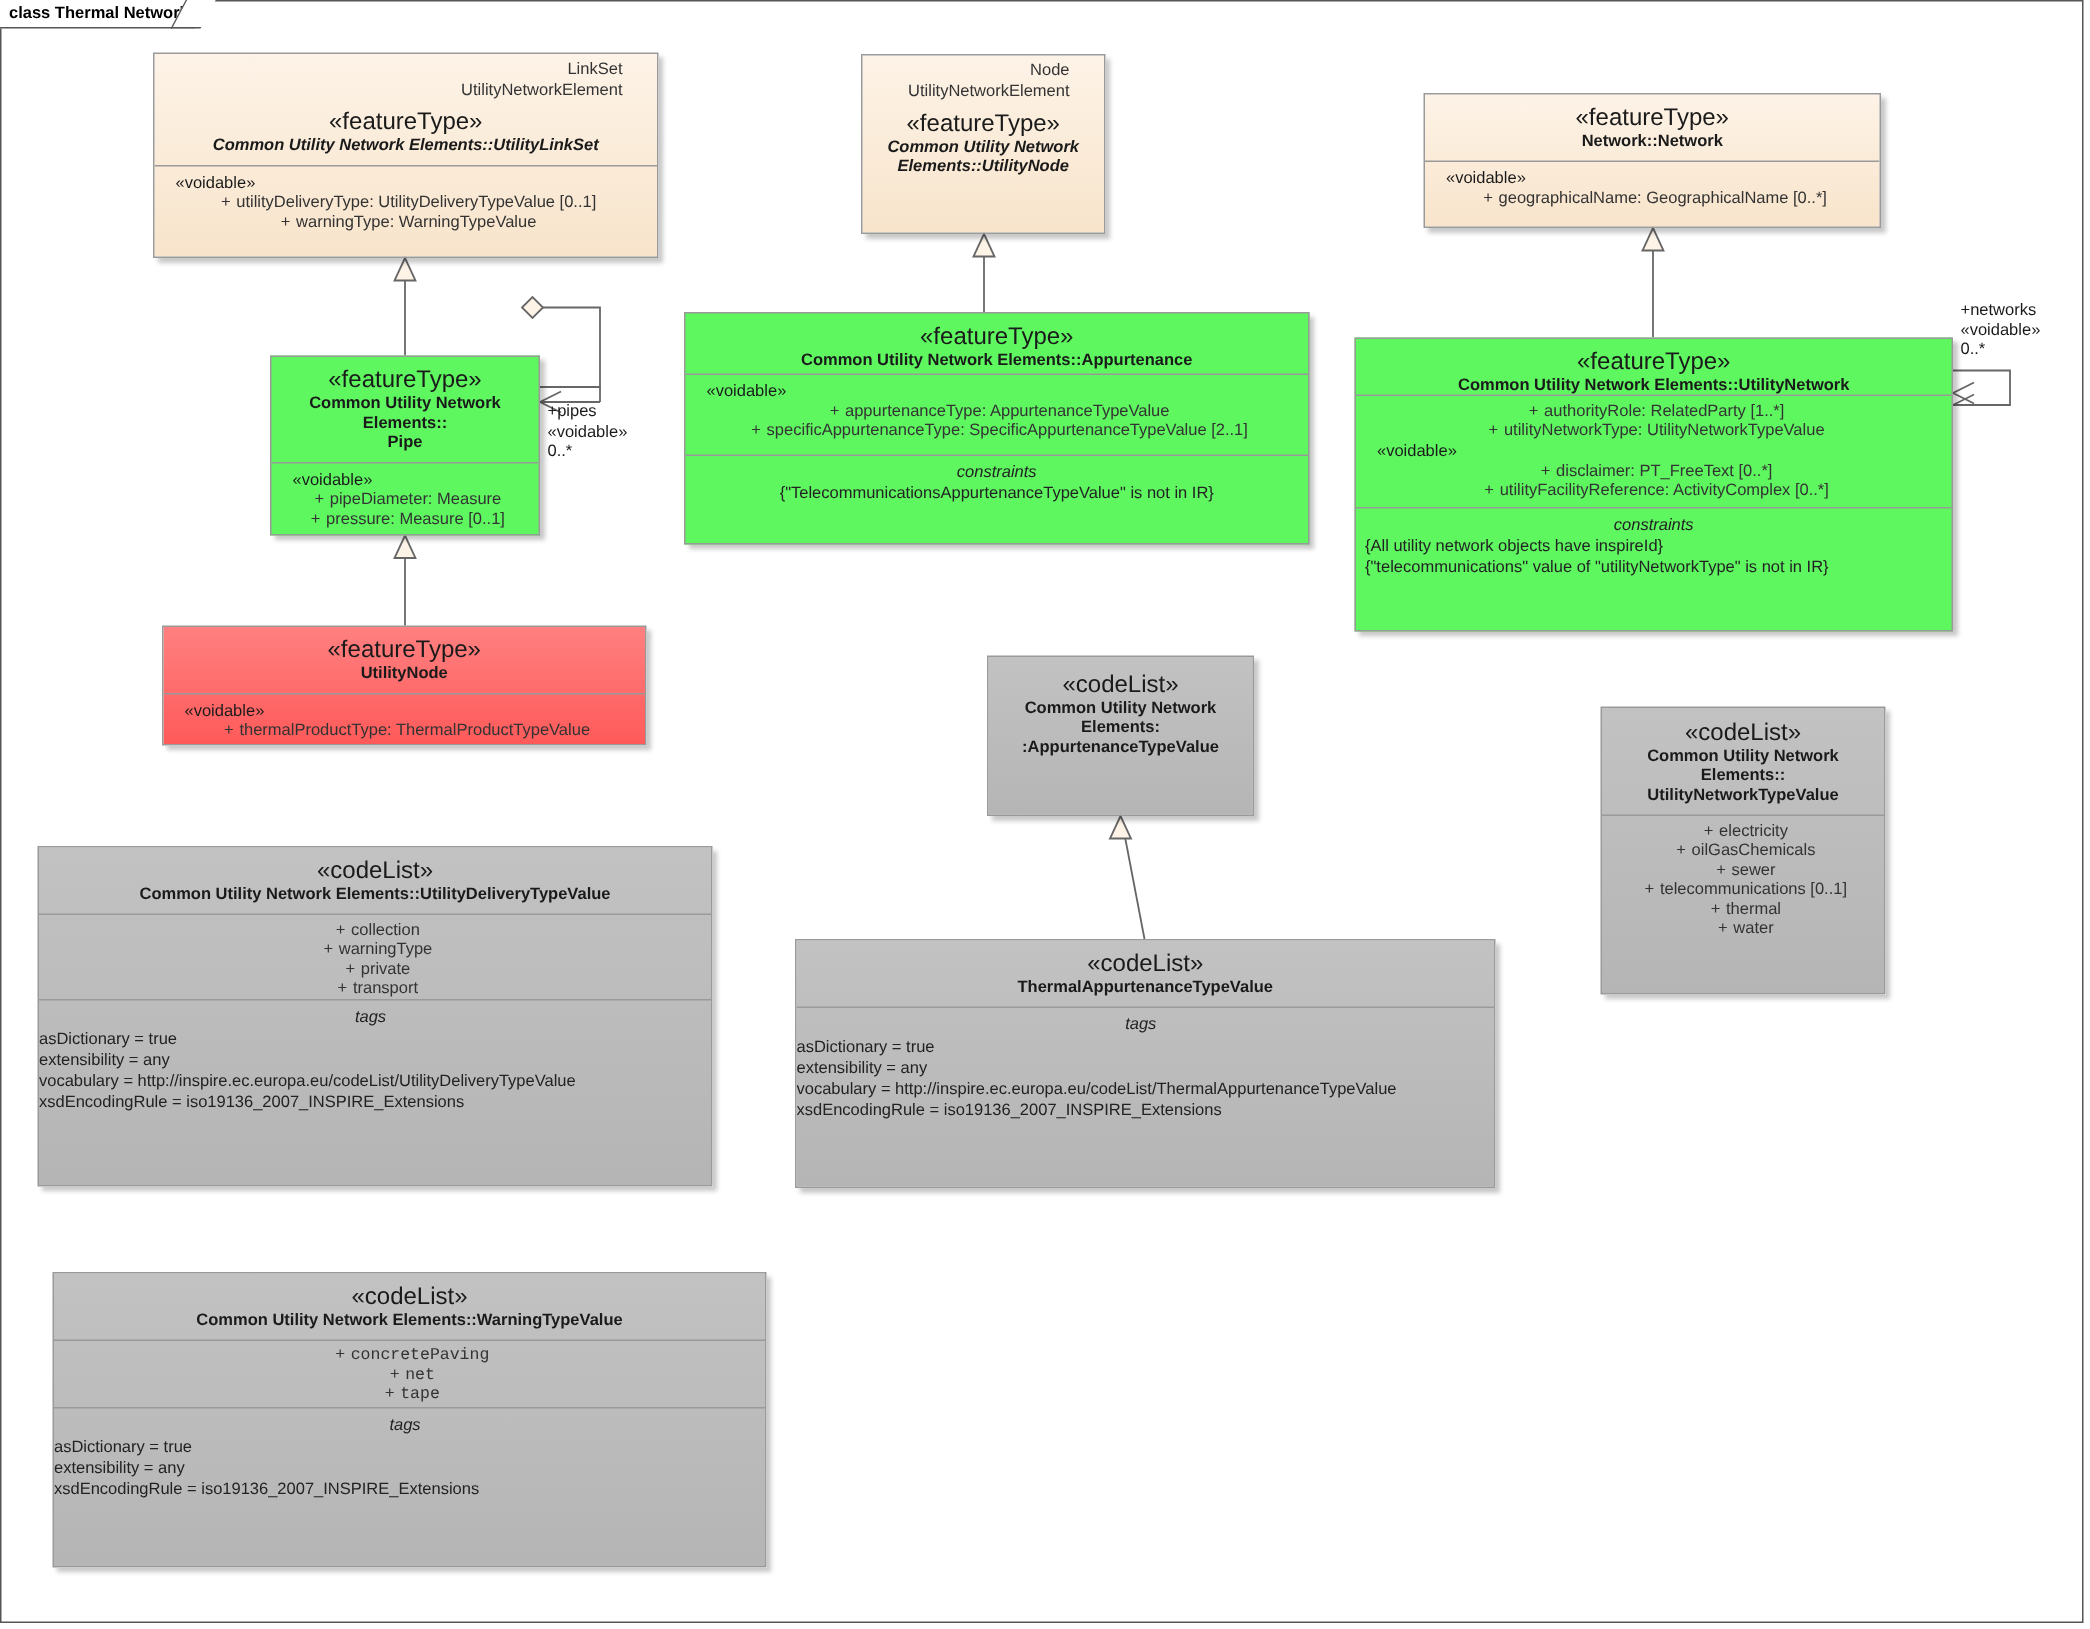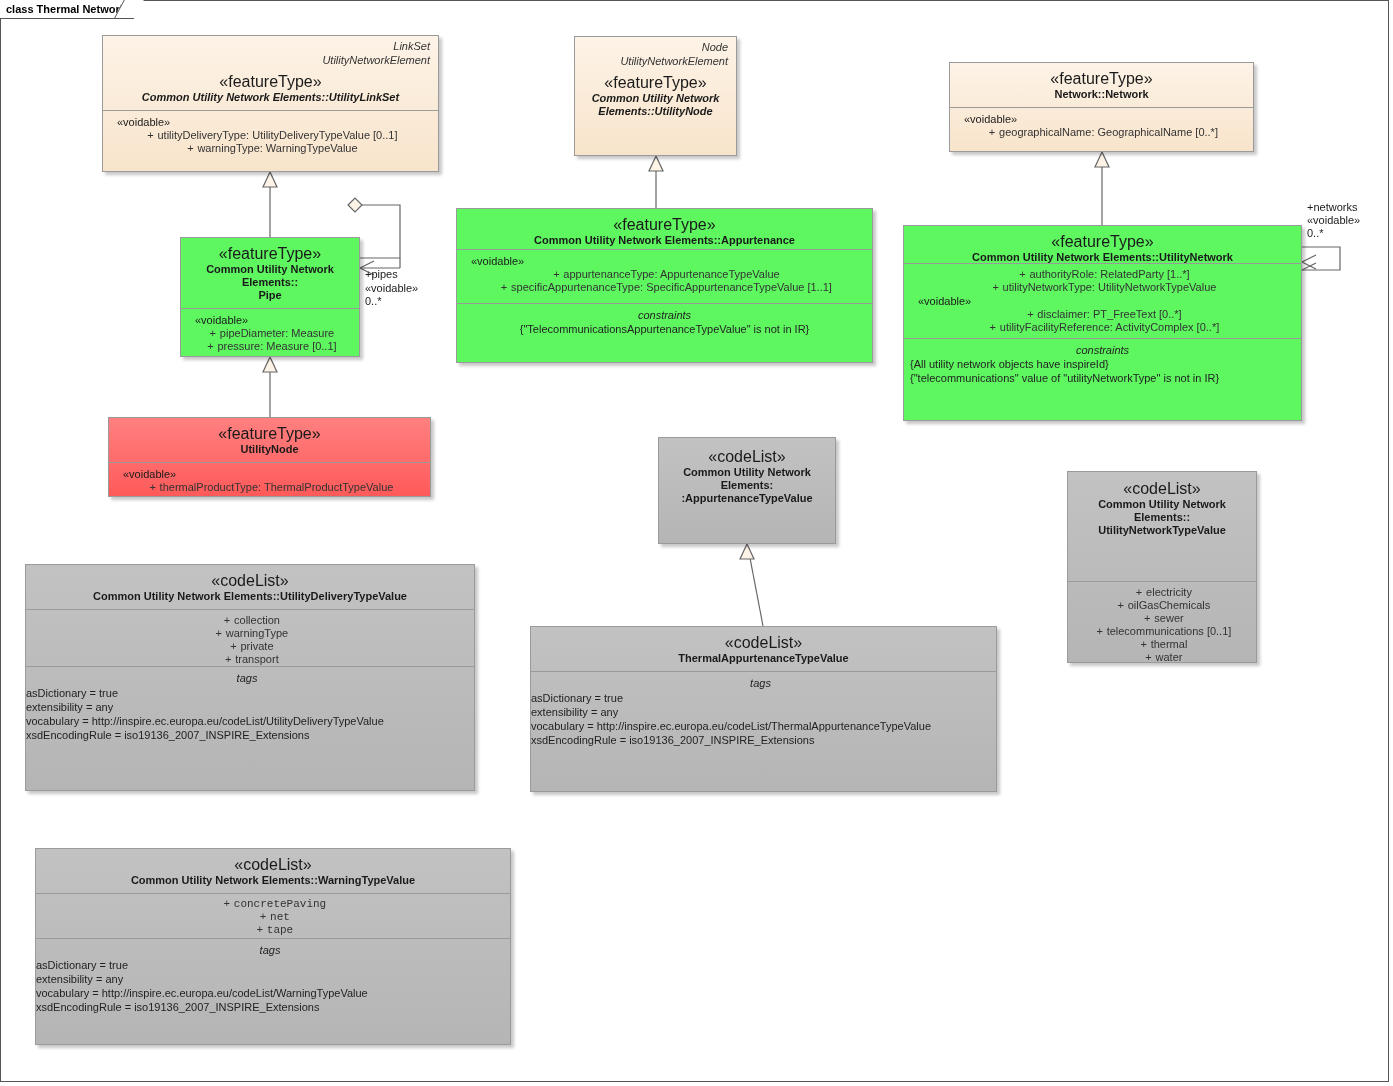--- a/index.html
+++ b/index.html
@@ -44,22 +44,22 @@
     overflow:hidden;
   }
   .cream{background:linear-gradient(180deg,#fdf3e7 0%,#f8e4cb 100%);}
   .green{background:#5ef760;}
   .red{background:linear-gradient(180deg,#ff8080 0%,#ff5a5a 100%);}
   .grey{background:linear-gradient(180deg,#c2c2c2 0%,#b5b5b5 100%);}
   .sect{padding:4px 6px 4px 6px;}
   .sep{border-top:1px solid #9a9a9a;}
   .hdr{text-align:center;padding:4px 6px 6px 6px;}
   .corner{
-    text-align:right;font-style:italic;color:#333;
-    padding:3px 8px 0 0;line-height:14px;
+    text-align:right;color:#333;
+    padding:3px 23px 0 0;line-height:14px;
   }
   .stereo{display:block;font-size:16px;color:#1a1a1a;}
   .cname{display:block;font-weight:bold;font-size:11px;color:#1a1a1a;line-height:13px;}
   .italic{font-style:italic;}
   .attr{
     display:block;line-height:13px;white-space:nowrap;
     color:#333;
     text-align:center;
   }
   .attr .vis{display:inline-block;width:14px;}
@@ -171,21 +171,21 @@
   <div class="lbl" style="left:365px;top:295px;">0..*</div>
 
   <div class="cls green" style="left:456px;top:208px;width:417px;height:155px;">
     <div class="hdr" style="padding-top:7px;height:40px;box-sizing:border-box;">
       <span class="stereo">«featureType»</span>
       <span class="cname">Common Utility Network Elements::Appurtenance</span>
     </div>
     <div class="sect sep" style="height:54px;box-sizing:border-box;">
       <span class="voidable">«voidable»</span>
       <span class="attr"><span class="vis">+</span><span>appurtenanceType: AppurtenanceTypeValue</span></span>
-      <span class="attr"><span class="vis">+</span><span>specificAppurtenanceType: SpecificAppurtenanceTypeValue [1..1]</span></span>
+      <span class="attr"><span class="vis">+</span><span>specificAppurtenanceType: SpecificAppurtenanceTypeValue [2..1]</span></span>
     </div>
     <div class="sect sep" style="height:61px;box-sizing:border-box;">
       <span class="constr-title">constraints</span>
       <span class="constr-line" style="text-align:center;">{"TelecommunicationsAppurtenanceTypeValue" is not in IR}</span>
     </div>
   </div>
 
   <div class="cls green" style="left:903px;top:225px;width:399px;height:196px;">
     <div class="hdr" style="padding-top:7px;height:37px;box-sizing:border-box;">
       <span class="stereo">«featureType»</span>
@@ -227,21 +227,21 @@
       <span class="cname">:AppurtenanceTypeValue</span>
     </div>
   </div>
 
   <div class="cls grey" style="left:1067px;top:471px;width:190px;height:192px;">
     <div class="hdr" style="padding-top:8px;">
       <span class="stereo">«codeList»</span>
       <span class="cname">Common Utility Network Elements::</span>
       <span class="cname">UtilityNetworkTypeValue</span>
     </div>
-    <div class="sect sep" style="height:126px;margin-top:38px;">
+    <div class="sect sep" style="height:126px;">
       <span class="attr"><span class="vis">+</span><span>electricity</span></span>
       <span class="attr"><span class="vis">+</span><span>oilGasChemicals</span></span>
       <span class="attr"><span class="vis">+</span><span>sewer</span></span>
       <span class="attr"><span class="vis">+</span><span>telecommunications [0..1]</span></span>
       <span class="attr"><span class="vis">+</span><span>thermal</span></span>
       <span class="attr"><span class="vis">+</span><span>water</span></span>
     </div>
   </div>
 
   <div class="cls grey" style="left:25px;top:564px;width:450px;height:227px;">
@@ -285,18 +285,17 @@
     </div>
     <div class="sect sep" style="height:45px;box-sizing:border-box;font-family:Liberation Mono, monospace;">
       <span class="attr"><span class="vis">+</span><span>concretePaving</span></span>
       <span class="attr"><span class="vis">+</span><span>net</span></span>
       <span class="attr"><span class="vis">+</span><span>tape</span></span>
     </div>
     <div class="sect sep" style="height:110px;box-sizing:border-box;padding-left:0;">
       <span class="tags-title">tags</span>
       <span class="tag-line">asDictionary = true</span>
       <span class="tag-line">extensibility = any</span>
-      <span class="tag-line">vocabulary = http://inspire.ec.europa.eu/codeList/WarningTypeValue</span>
       <span class="tag-line">xsdEncodingRule = iso19136_2007_INSPIRE_Extensions</span>
     </div>
   </div>
 
 </div>
 
 </body></html>

